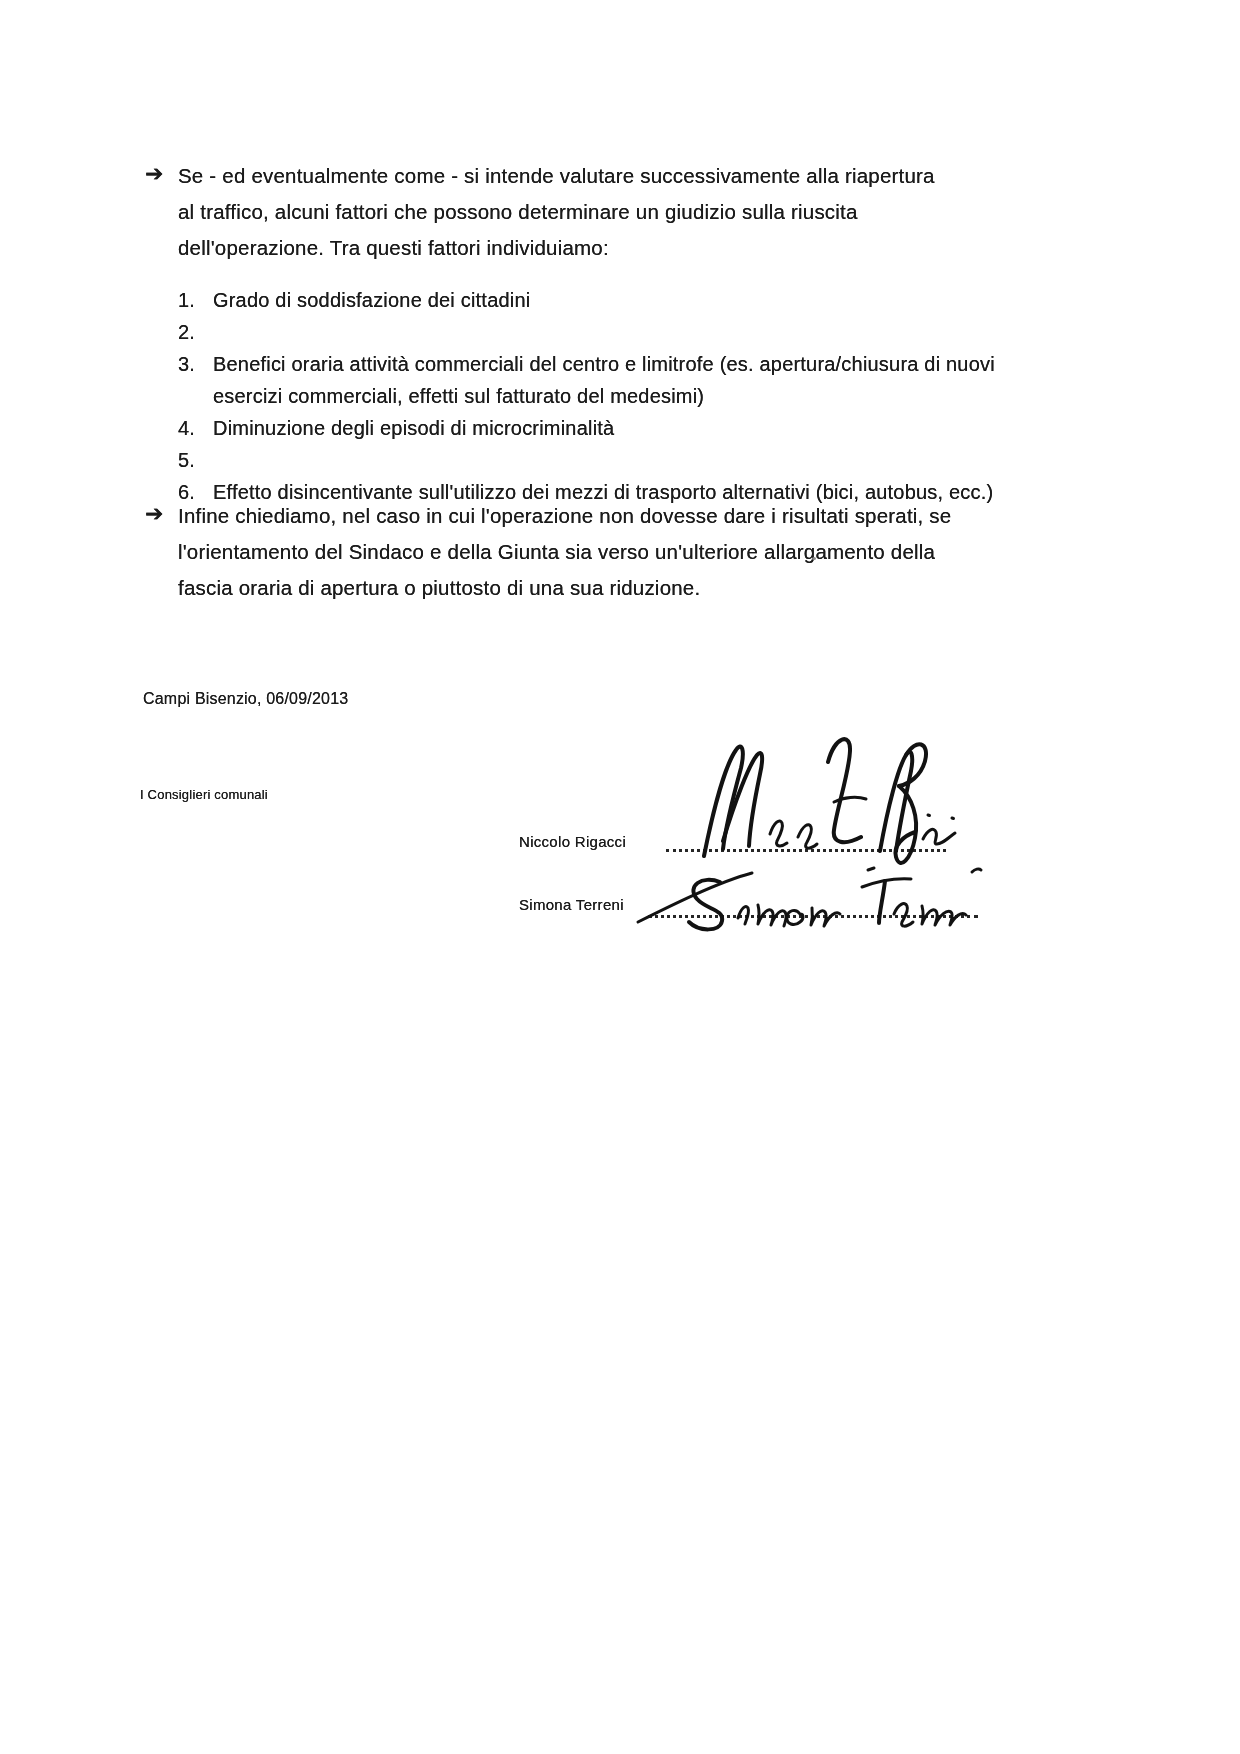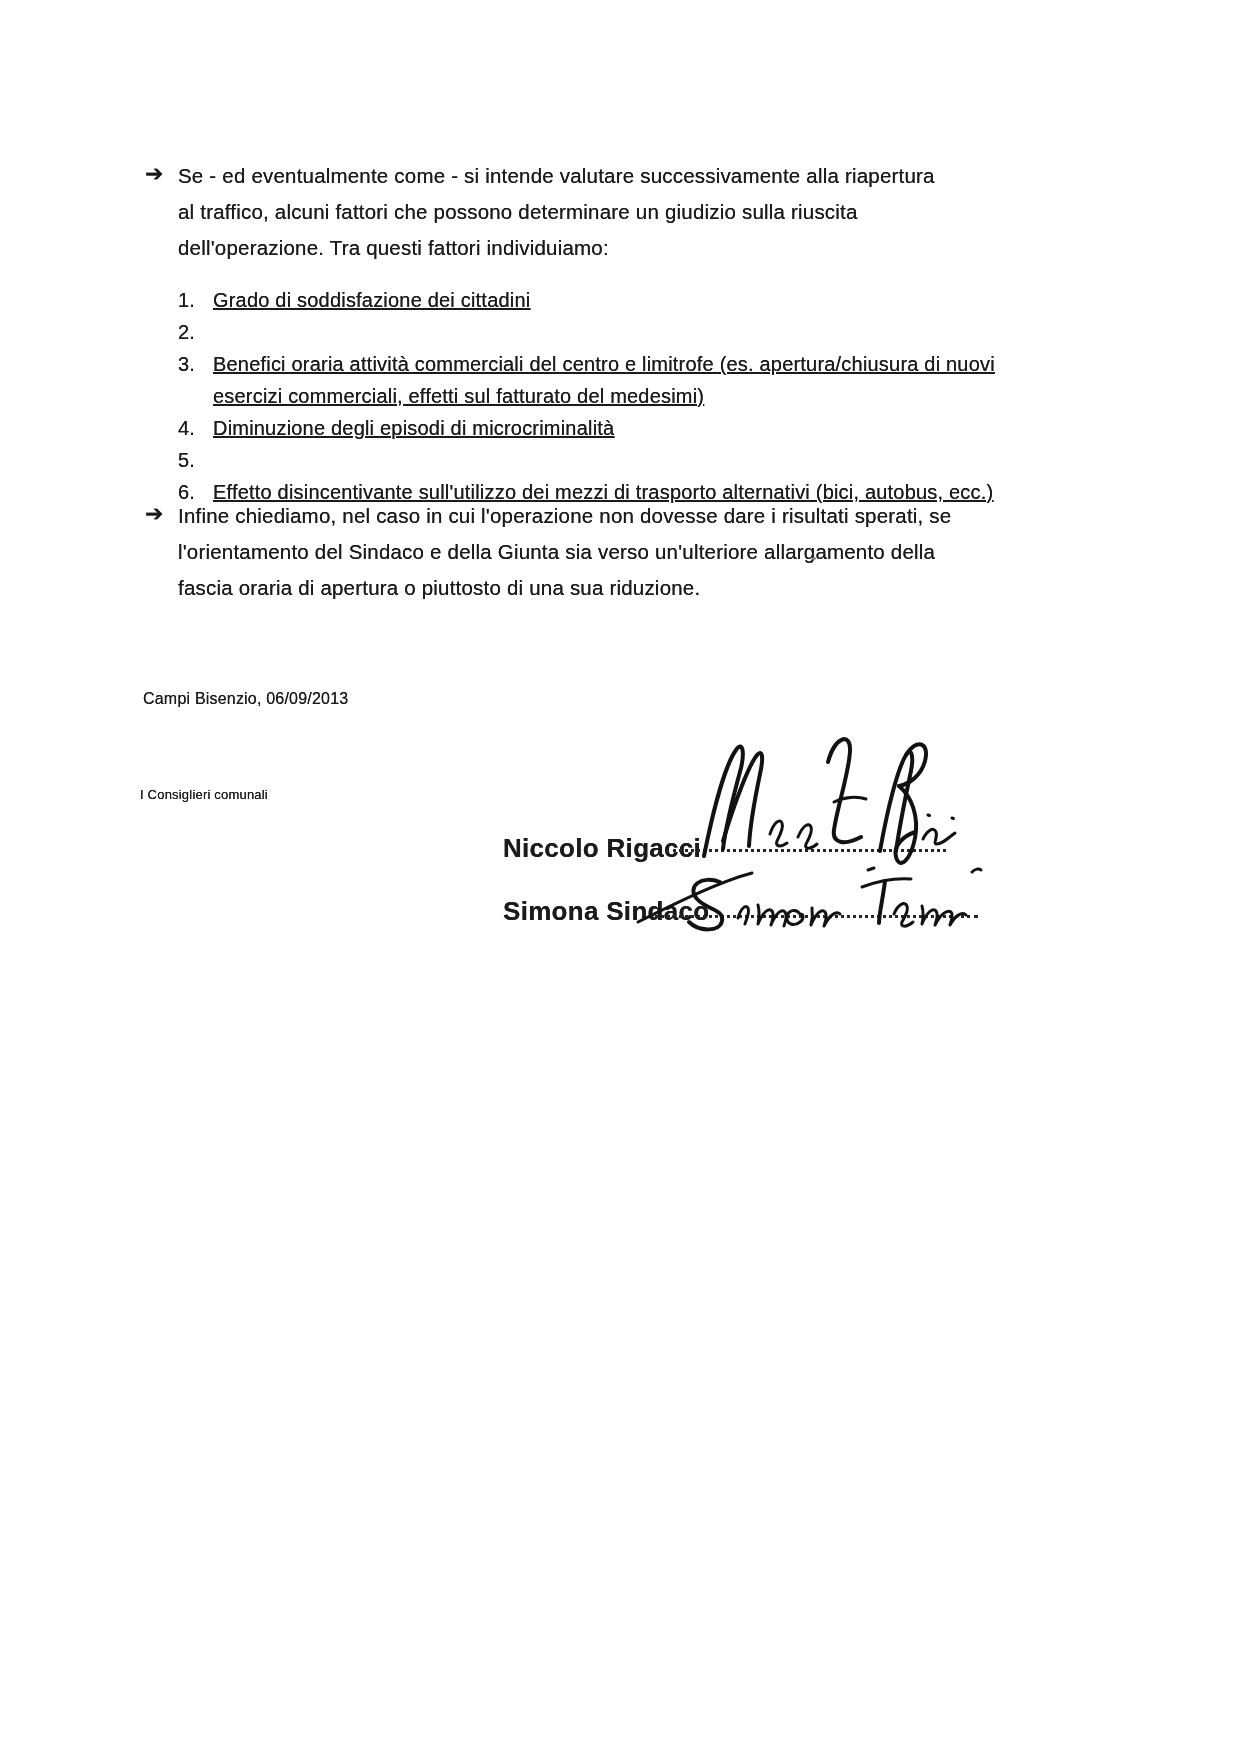--- a/index.html
+++ b/index.html
@@ -44,39 +44,39 @@
     display: flex;
     font-size: 20px;
     line-height: 32px;
   }
   .num-item .num {
     width: 35px;
     flex: 0 0 35px;
   }
   .num-item .item-text {
     white-space: pre-line;
-    text-decoration: underline;
   }
   .dateline {
     position: absolute;
     left: 143px;
     top: 690px;
     font-size: 16px;
   }
   .signatories-label {
     position: absolute;
     left: 140px;
     top: 787px;
     font-size: 13px;
   }
   .printed-name {
     position: absolute;
-    font-size: 26px;
-    font-weight: bold;
+    font-size: 15px;
+    font-weight: normal;
     letter-spacing: 0.3px;
+    margin-left: 16px;
   }
   .printed-name.n1 { left: 503px; top: 833px; }
   .printed-name.n2 { left: 503px; top: 896px; }
   .dotted-line {
     position: absolute;
     border-bottom: 3px dotted #262626;
     height: 18px;
   }
   .dotted-line.d1 { left: 666px; top: 834px; width: 280px; }
   .dotted-line.d2 { left: 648px; top: 900px; width: 330px; }
@@ -171,21 +171,21 @@
     <path d="M268,163 C276,118 286,80 294,67 C299,59 302,67 299,83 C293,111 287,142 284,163"></path>
     <path d="M294,67 C304,50 318,54 313,73 C309,88 297,96 287,98"></path>
     <path d="M287,98 C300,109 307,129 303,150 C299,171 288,183 284,169 C281,158 291,148 303,144"></path>
 
     <path class="thin" d="M311,151 C316,141 322,139 324,144 C326,149 321,155 324,156 C329,157 336,150 343,145"></path>
 
     <path class="thin" d="M316,127 l1.5,0.5"></path>
     <path class="thin" d="M340,130 l1.5,0.5"></path>
   </svg>
 
-  <div class="printed-name n2 scan-text">Simona Sindaco</div>
+  <div class="printed-name n2 scan-text">Simona Terreni</div>
   <div class="dotted-line d2"></div>
   <svg class="sig-svg s2" width="390" height="80" viewBox="0 0 390 80" aria-hidden="true">
 
     <path class="thin" d="M40,64 C72,48 120,24 154,15"></path>
 
     <path d="M122,24 C104,17 88,28 99,41 C109,52 126,51 124,63 C122,74 101,74 91,64"></path>
 
     <path class="thin" d="M140,60 C143,50 148,46 150,50 C152,55 148,62 147,66"></path>
     <path class="thin" d="M160,47 C162,55 161,61 160,66 C165,54 171,49 174,53 C177,57 174,63 173,67 C178,55 184,50 187,54 C190,58 187,64 186,68"></path>
     <path class="thin" d="M202,56 C198,50 190,52 189,59 C188,66 196,69 202,64 C206,61 206,56 202,56"></path>

